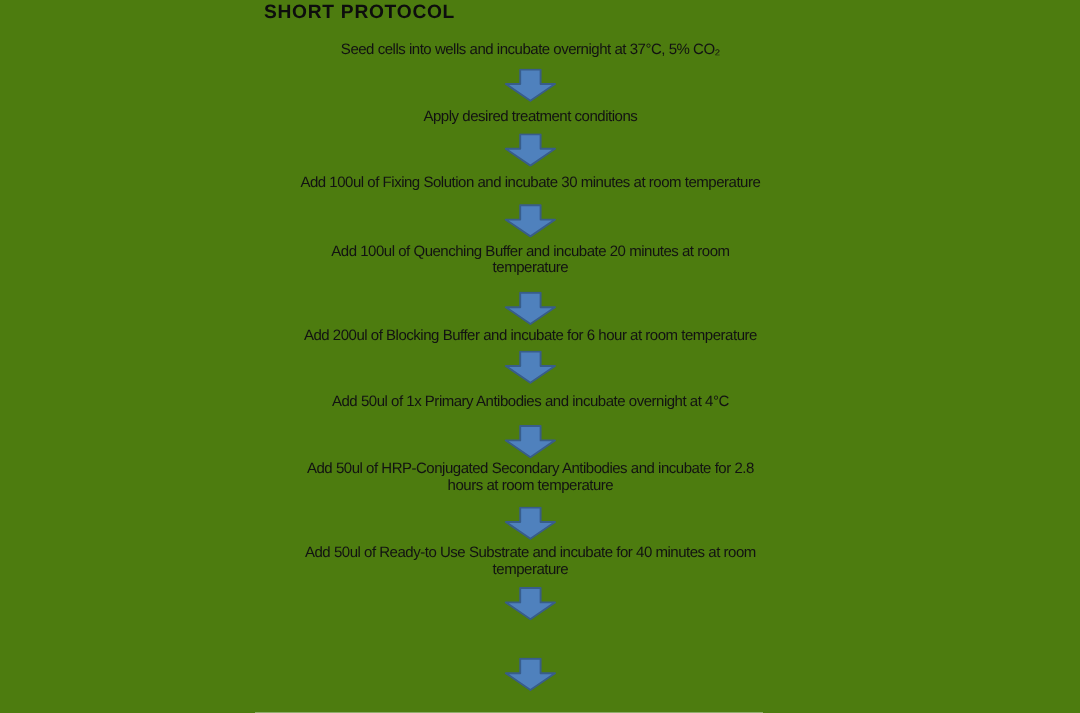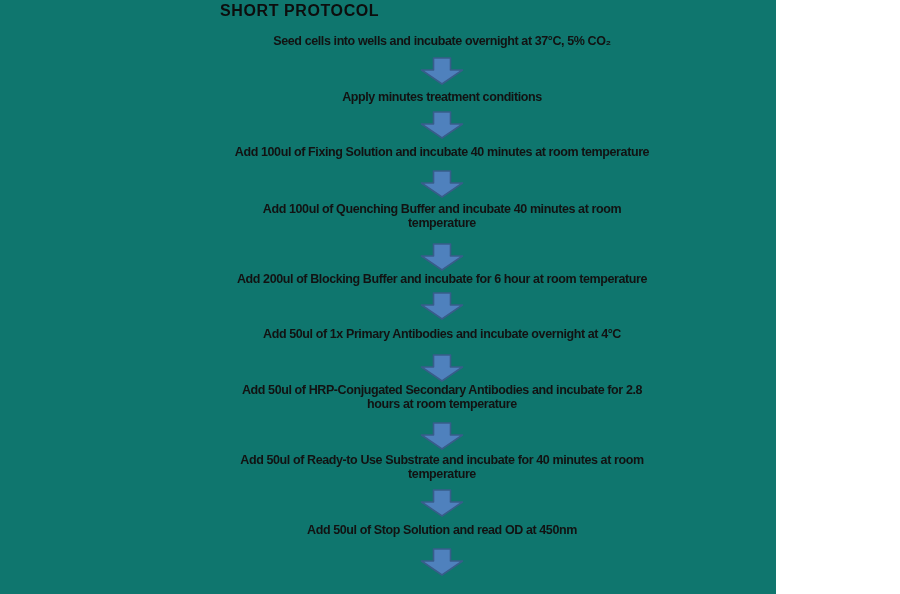--- a/index.html
+++ b/index.html
@@ -1,41 +1,41 @@
 <!DOCTYPE html>
 <html><head>
 <meta charset="utf-8">
 <style>
   * { margin: 0; padding: 0; box-sizing: border-box; }
   html, body { background: #ffffff; }
   body { font-family: "Liberation Sans", sans-serif; }
   .canvas {
     position: relative;
-    width: 776px;
+    width: 900px;
     height: 594px;
-    background: #0f766e;
+    background: #4d7c0f;
     overflow: hidden;
   }
   .title {
     position: absolute;
     left: 220px;
     top: 2px;
     font-size: 16px;
     font-weight: bold;
     color: #0d0d0d;
     letter-spacing: 0.6px;
     white-space: nowrap;
   }
   .step {
     position: absolute;
     left: 0;
     width: 884px;
     text-align: center;
     font-size: 12.5px;
-    font-weight: bold;
+    font-weight: normal;
     color: #121212;
     letter-spacing: -0.4px;
     line-height: 14px;
     white-space: pre-line;
   }
   .arrow {
     position: absolute;
     left: 420px;
     width: 44px;
     height: 28px;
@@ -54,33 +54,33 @@
 <div class="canvas">
 
   <div class="title">SHORT PROTOCOL</div>
 
   <div class="step" style="top:34px">Seed cells into wells and incubate overnight at 37°C, 5% CO₂</div>
 
   <svg class="arrow" style="top:57px" viewBox="0 0 44 28" aria-hidden="true">
     <polygon points="13.5,1 30.5,1 30.5,13 42.5,13 22,27 1.5,13 13.5,13"></polygon>
   </svg>
 
-  <div class="step" style="top:90px">Apply minutes treatment conditions</div>
+  <div class="step" style="top:90px">Apply desired treatment conditions</div>
 
   <svg class="arrow" style="top:111px" viewBox="0 0 44 28" aria-hidden="true">
     <polygon points="13.5,1 30.5,1 30.5,13 42.5,13 22,27 1.5,13 13.5,13"></polygon>
   </svg>
 
-  <div class="step" style="top:145px">Add 100ul of Fixing Solution and incubate 40 minutes at room temperature</div>
+  <div class="step" style="top:145px">Add 100ul of Fixing Solution and incubate 30 minutes at room temperature</div>
 
   <svg class="arrow" style="top:170px" viewBox="0 0 44 28" aria-hidden="true">
     <polygon points="13.5,1 30.5,1 30.5,13 42.5,13 22,27 1.5,13 13.5,13"></polygon>
   </svg>
 
-  <div class="step" style="top:202px">Add 100ul of Quenching Buffer and incubate 40 minutes at room
+  <div class="step" style="top:202px">Add 100ul of Quenching Buffer and incubate 20 minutes at room
 temperature</div>
 
   <svg class="arrow" style="top:243px" viewBox="0 0 44 28" aria-hidden="true">
     <polygon points="13.5,1 30.5,1 30.5,13 42.5,13 22,27 1.5,13 13.5,13"></polygon>
   </svg>
 
   <div class="step" style="top:272px">Add 200ul of Blocking Buffer and incubate for 6 hour at room temperature</div>
 
   <svg class="arrow" style="top:292px" viewBox="0 0 44 28" aria-hidden="true">
     <polygon points="13.5,1 30.5,1 30.5,13 42.5,13 22,27 1.5,13 13.5,13"></polygon>
@@ -99,20 +99,19 @@
     <polygon points="13.5,1 30.5,1 30.5,13 42.5,13 22,27 1.5,13 13.5,13"></polygon>
   </svg>
 
   <div class="step" style="top:453px">Add 50ul of Ready-to Use Substrate and incubate for 40 minutes at room
 temperature</div>
 
   <svg class="arrow" style="top:489px" viewBox="0 0 44 28" aria-hidden="true">
     <polygon points="13.5,1 30.5,1 30.5,13 42.5,13 22,27 1.5,13 13.5,13"></polygon>
   </svg>
 
-  <div class="step" style="top:523px">Add 50ul of Stop Solution and read OD at 450nm</div>
 
   <svg class="arrow" style="top:548px" viewBox="0 0 44 28" aria-hidden="true">
     <polygon points="13.5,1 30.5,1 30.5,13 42.5,13 22,27 1.5,13 13.5,13"></polygon>
   </svg>
 
 
 </div>
 
 </body></html>

